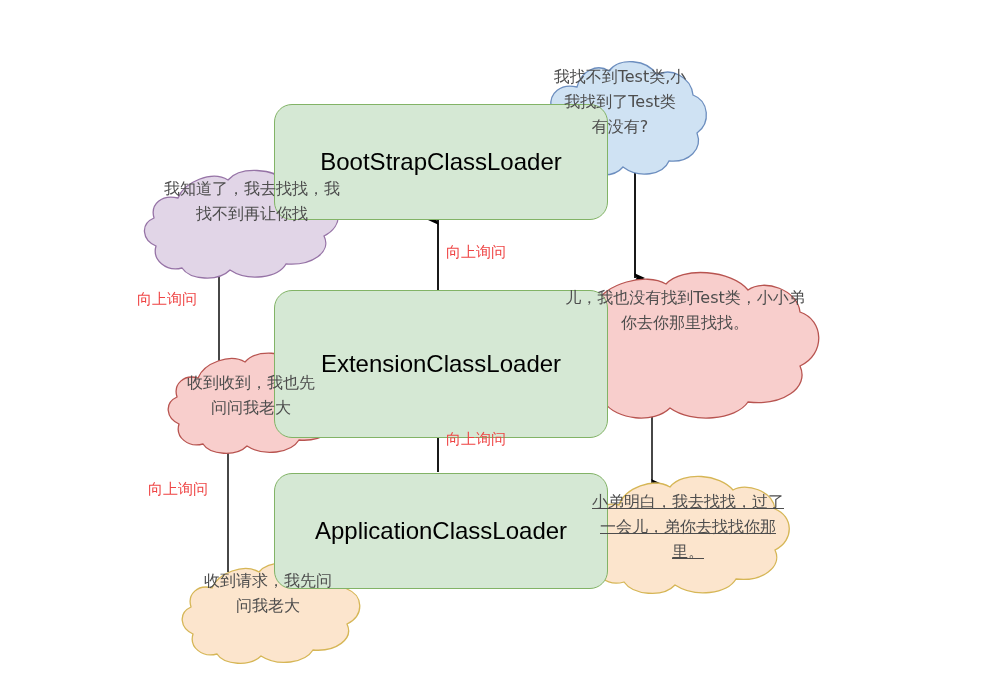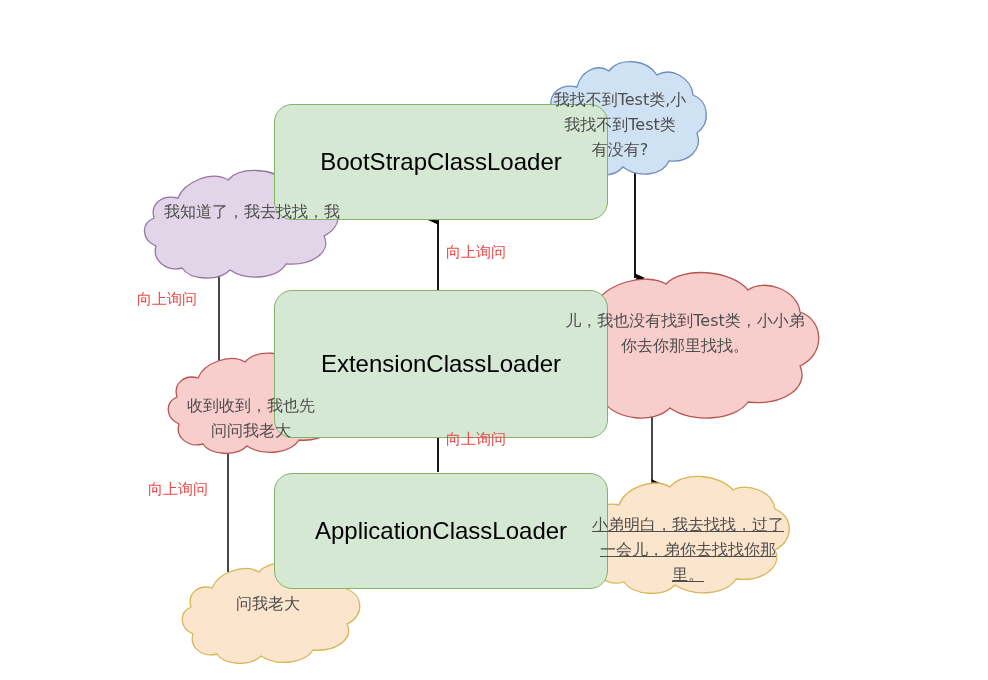--- a/index.html
+++ b/index.html
@@ -47,21 +47,20 @@
     background: transparent;
   }
   .cloud-text {
     position: absolute;
     color: #4d4d4d;
     font-size: 16px;
     line-height: 25px;
     text-align: center;
     font-family: "DejaVu Sans", "Liberation Sans", sans-serif;
     pointer-events: none;
-    margin-top: 23px;
   }
 </style>
 </head>
 <body>
 
 <div id="canvas">
 
   <svg id="svg-layer" viewBox="0 0 988 680" xmlns="http://www.w3.org/2000/svg">
     <defs>
       <marker id="arrowUp" markerWidth="10" markerHeight="11" refX="5" refY="10" orient="auto" markerUnits="userSpaceOnUse">
@@ -151,40 +150,42 @@
   <div class="edge-label" style="left:446px; top:243px;">向上询问</div>
 
   <div class="edge-label" style="left:446px; top:430px;">向上询问</div>
 
   <div class="edge-label" style="left:137px; top:290px;">向上询问</div>
 
   <div class="edge-label" style="left:148px; top:480px;">向上询问</div>
 
   <div class="cloud-text" style="left:540px; top:64px; width:160px;">
     <div>我找不到Test类,小</div>
-    <div>我找不到Test类</div>
+    <div>我找到了Test类</div>
     <div>有没有?</div>
   </div>
 
   <div class="cloud-text" style="left:146px; top:176px; width:212px;">
     <div>我知道了，我去找找，我</div>
+    <div>找不到再让你找</div>
   </div>
 
   <div class="cloud-text" style="left:552px; top:285px; width:266px;">
     <div>儿，我也没有找到Test类，小小弟</div>
     <div>你去你那里找找。</div>
   </div>
 
   <div class="cloud-text" style="left:166px; top:370px; width:170px;">
     <div>收到收到，我也先</div>
     <div>问问我老大</div>
   </div>
 
   <div class="cloud-text" style="left:589px; top:489px; width:198px;text-decoration:underline;">
     <div>小弟明白，我去找找，过了</div>
     <div>一会儿，弟你去找找你那里。</div>
   </div>
 
   <div class="cloud-text" style="left:182px; top:568px; width:172px;">
+    <div>收到请求，我先问</div>
     <div>问我老大</div>
   </div>
 
 </div>
 
 </body></html>

